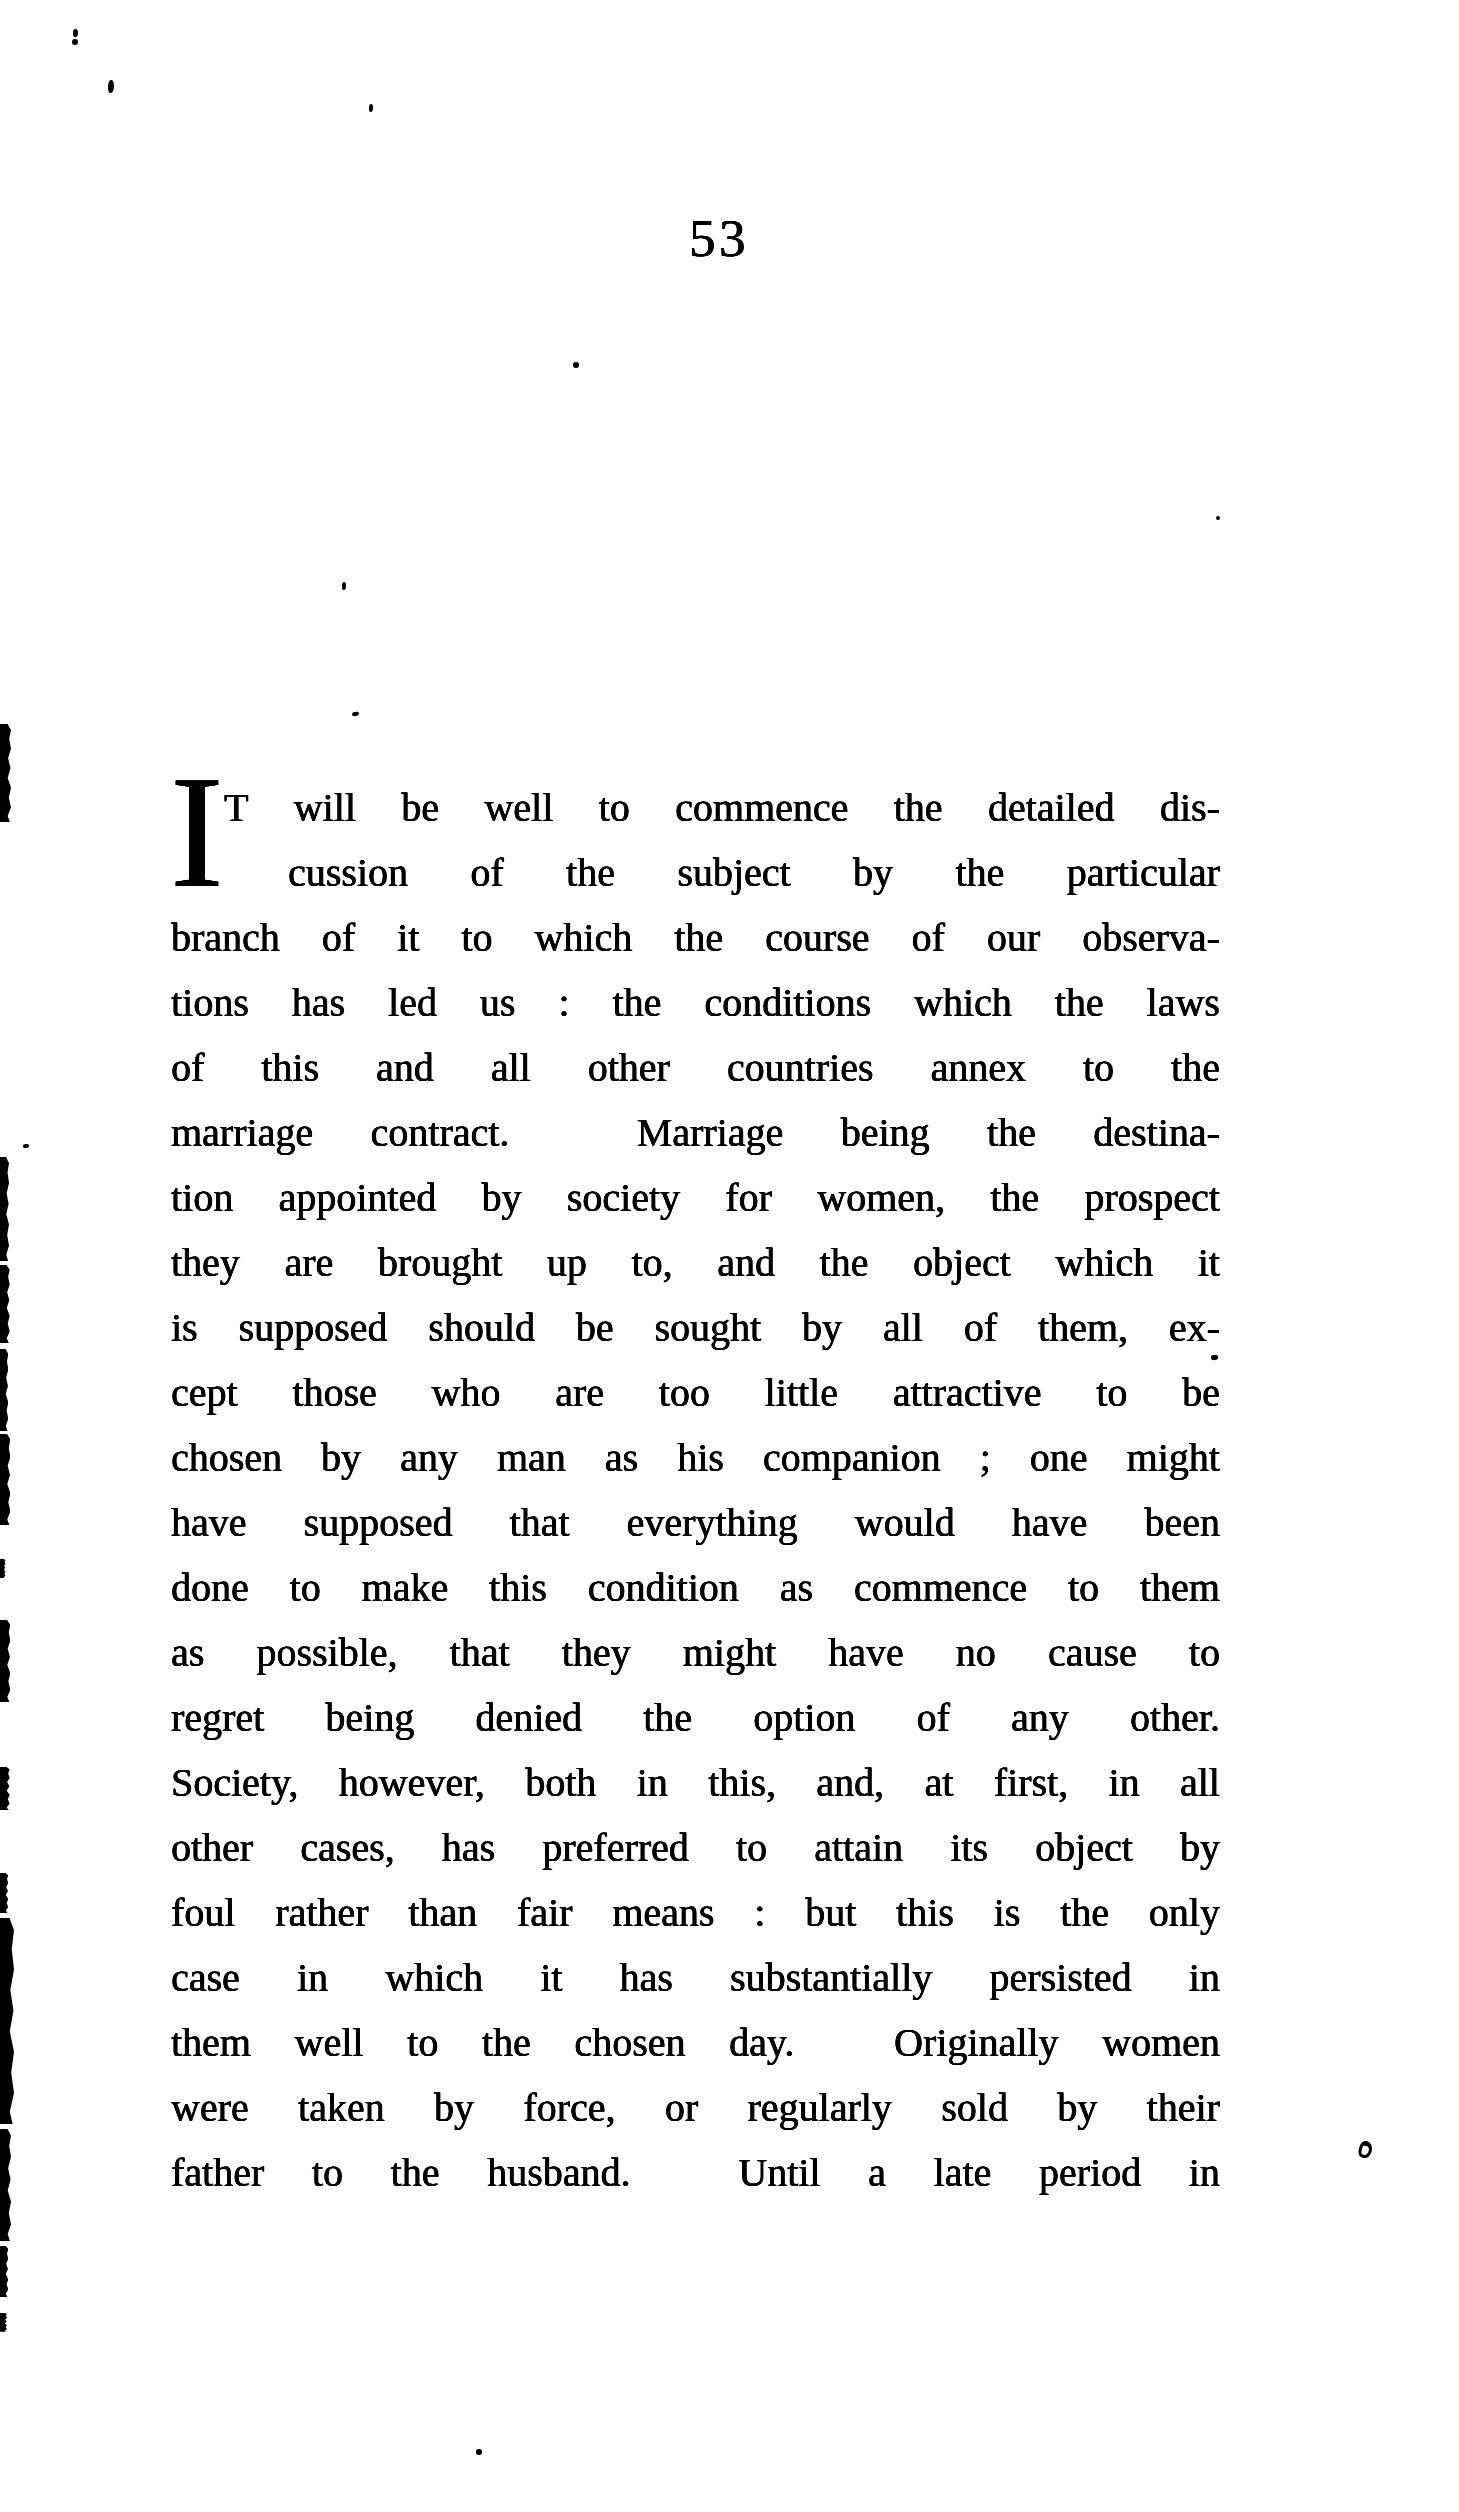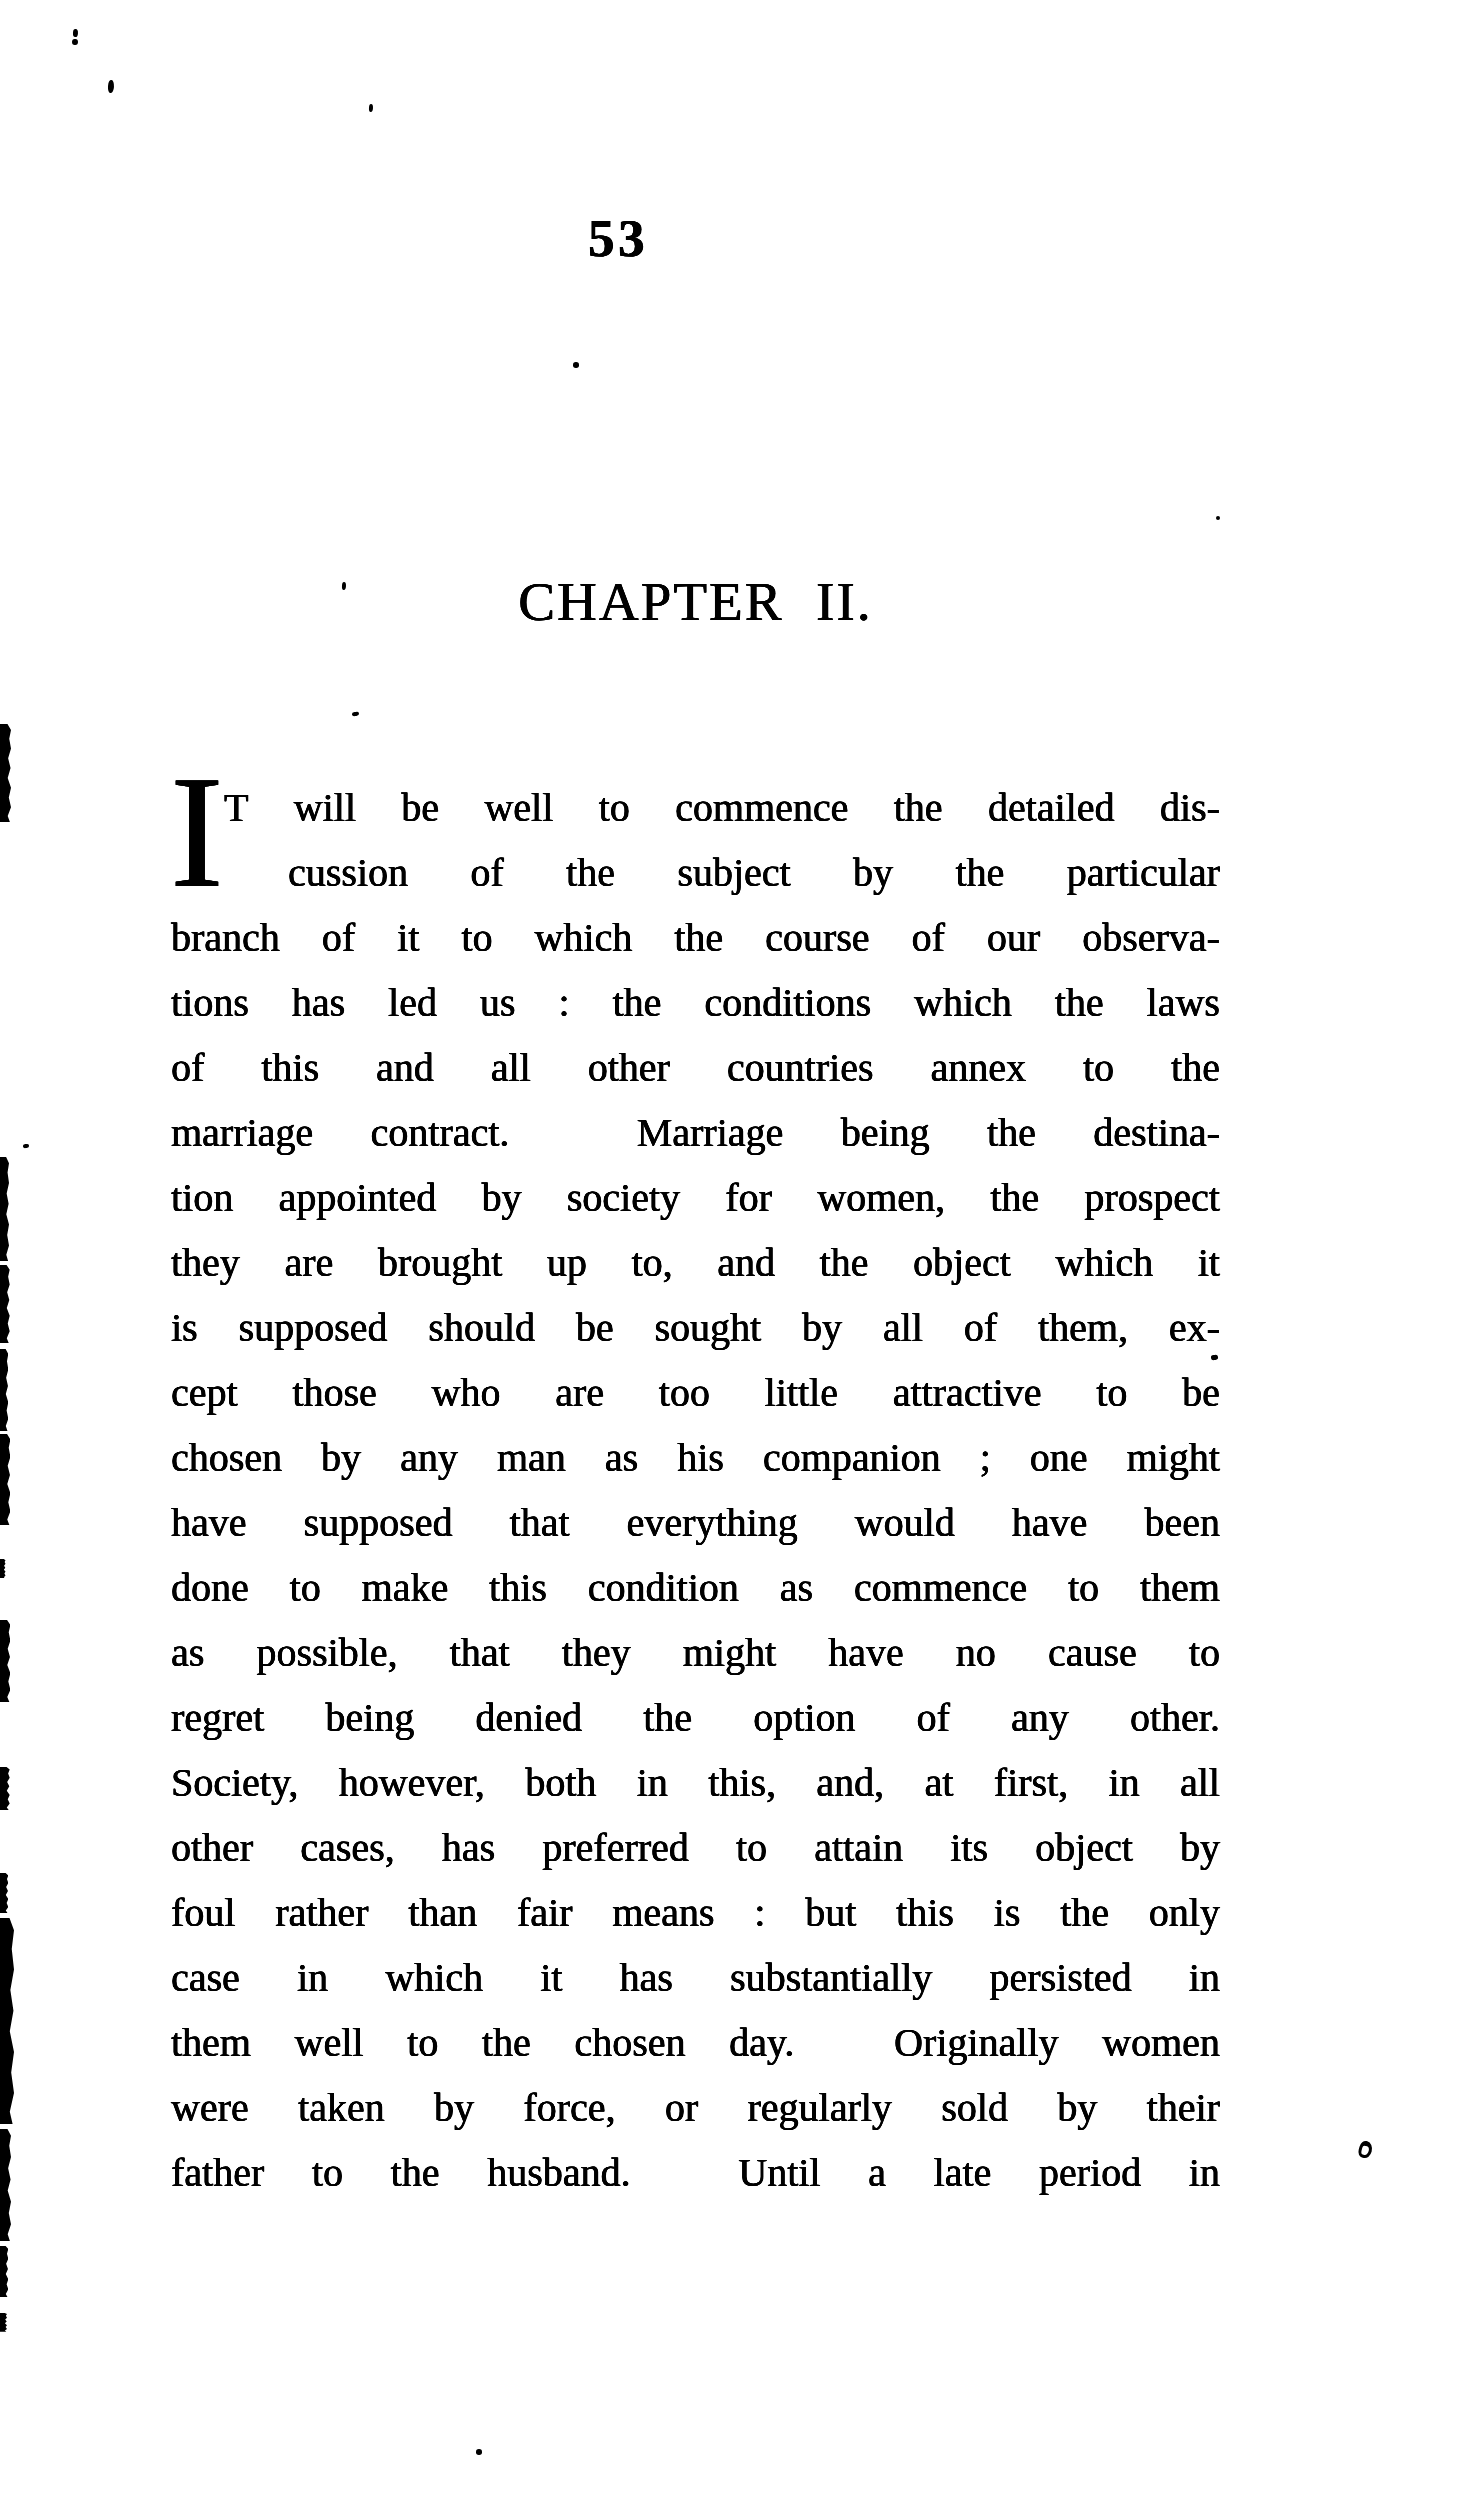--- a/index.html
+++ b/index.html
@@ -7,22 +7,22 @@
     position:relative;
     width:1459px; height:2512px;
     background:#ffffff;
     overflow:hidden;
     color:#000;
     font-family:"Liberation Serif","DejaVu Serif",serif;
     text-shadow:0.4px 0 0 #000, -0.3px 0 0 #000, 0 0.3px 0 #000;
   }
 
   .page-number {
-    position:absolute; top:208px; left:588px; width:138px;
-    text-align:left; font-size:53px; letter-spacing:3.5px;font-weight:bold;
+    position:absolute; top:208px; left:611px; width:138px;
+    text-align:right; font-size:53px; letter-spacing:3.5px;
   }
 
   .chapter-heading {
     position:absolute; top:570px; left:505px; width:381px;
     text-align:center; font-size:55px;
     letter-spacing:2.1px; word-spacing:16.6px; white-space:nowrap;
   }
 
   .text-block { position:absolute; top:0; left:0; }
 
@@ -61,21 +61,20 @@
     box-sizing:border-box;
   }
 </style>
 </head>
 <body>
 
 <div class="page">
 
   <div class="page-number">53</div>
 
-  <div class="chapter-heading">CHAPTER II.</div>
 
   <div class="text-block">
     <div class="drop-cap">I</div>
     <div class="lines">
         <div class="line indent-first">
           <span>T</span>
           <span>will</span>
           <span>be</span>
           <span>well</span>
           <span>to</span>

